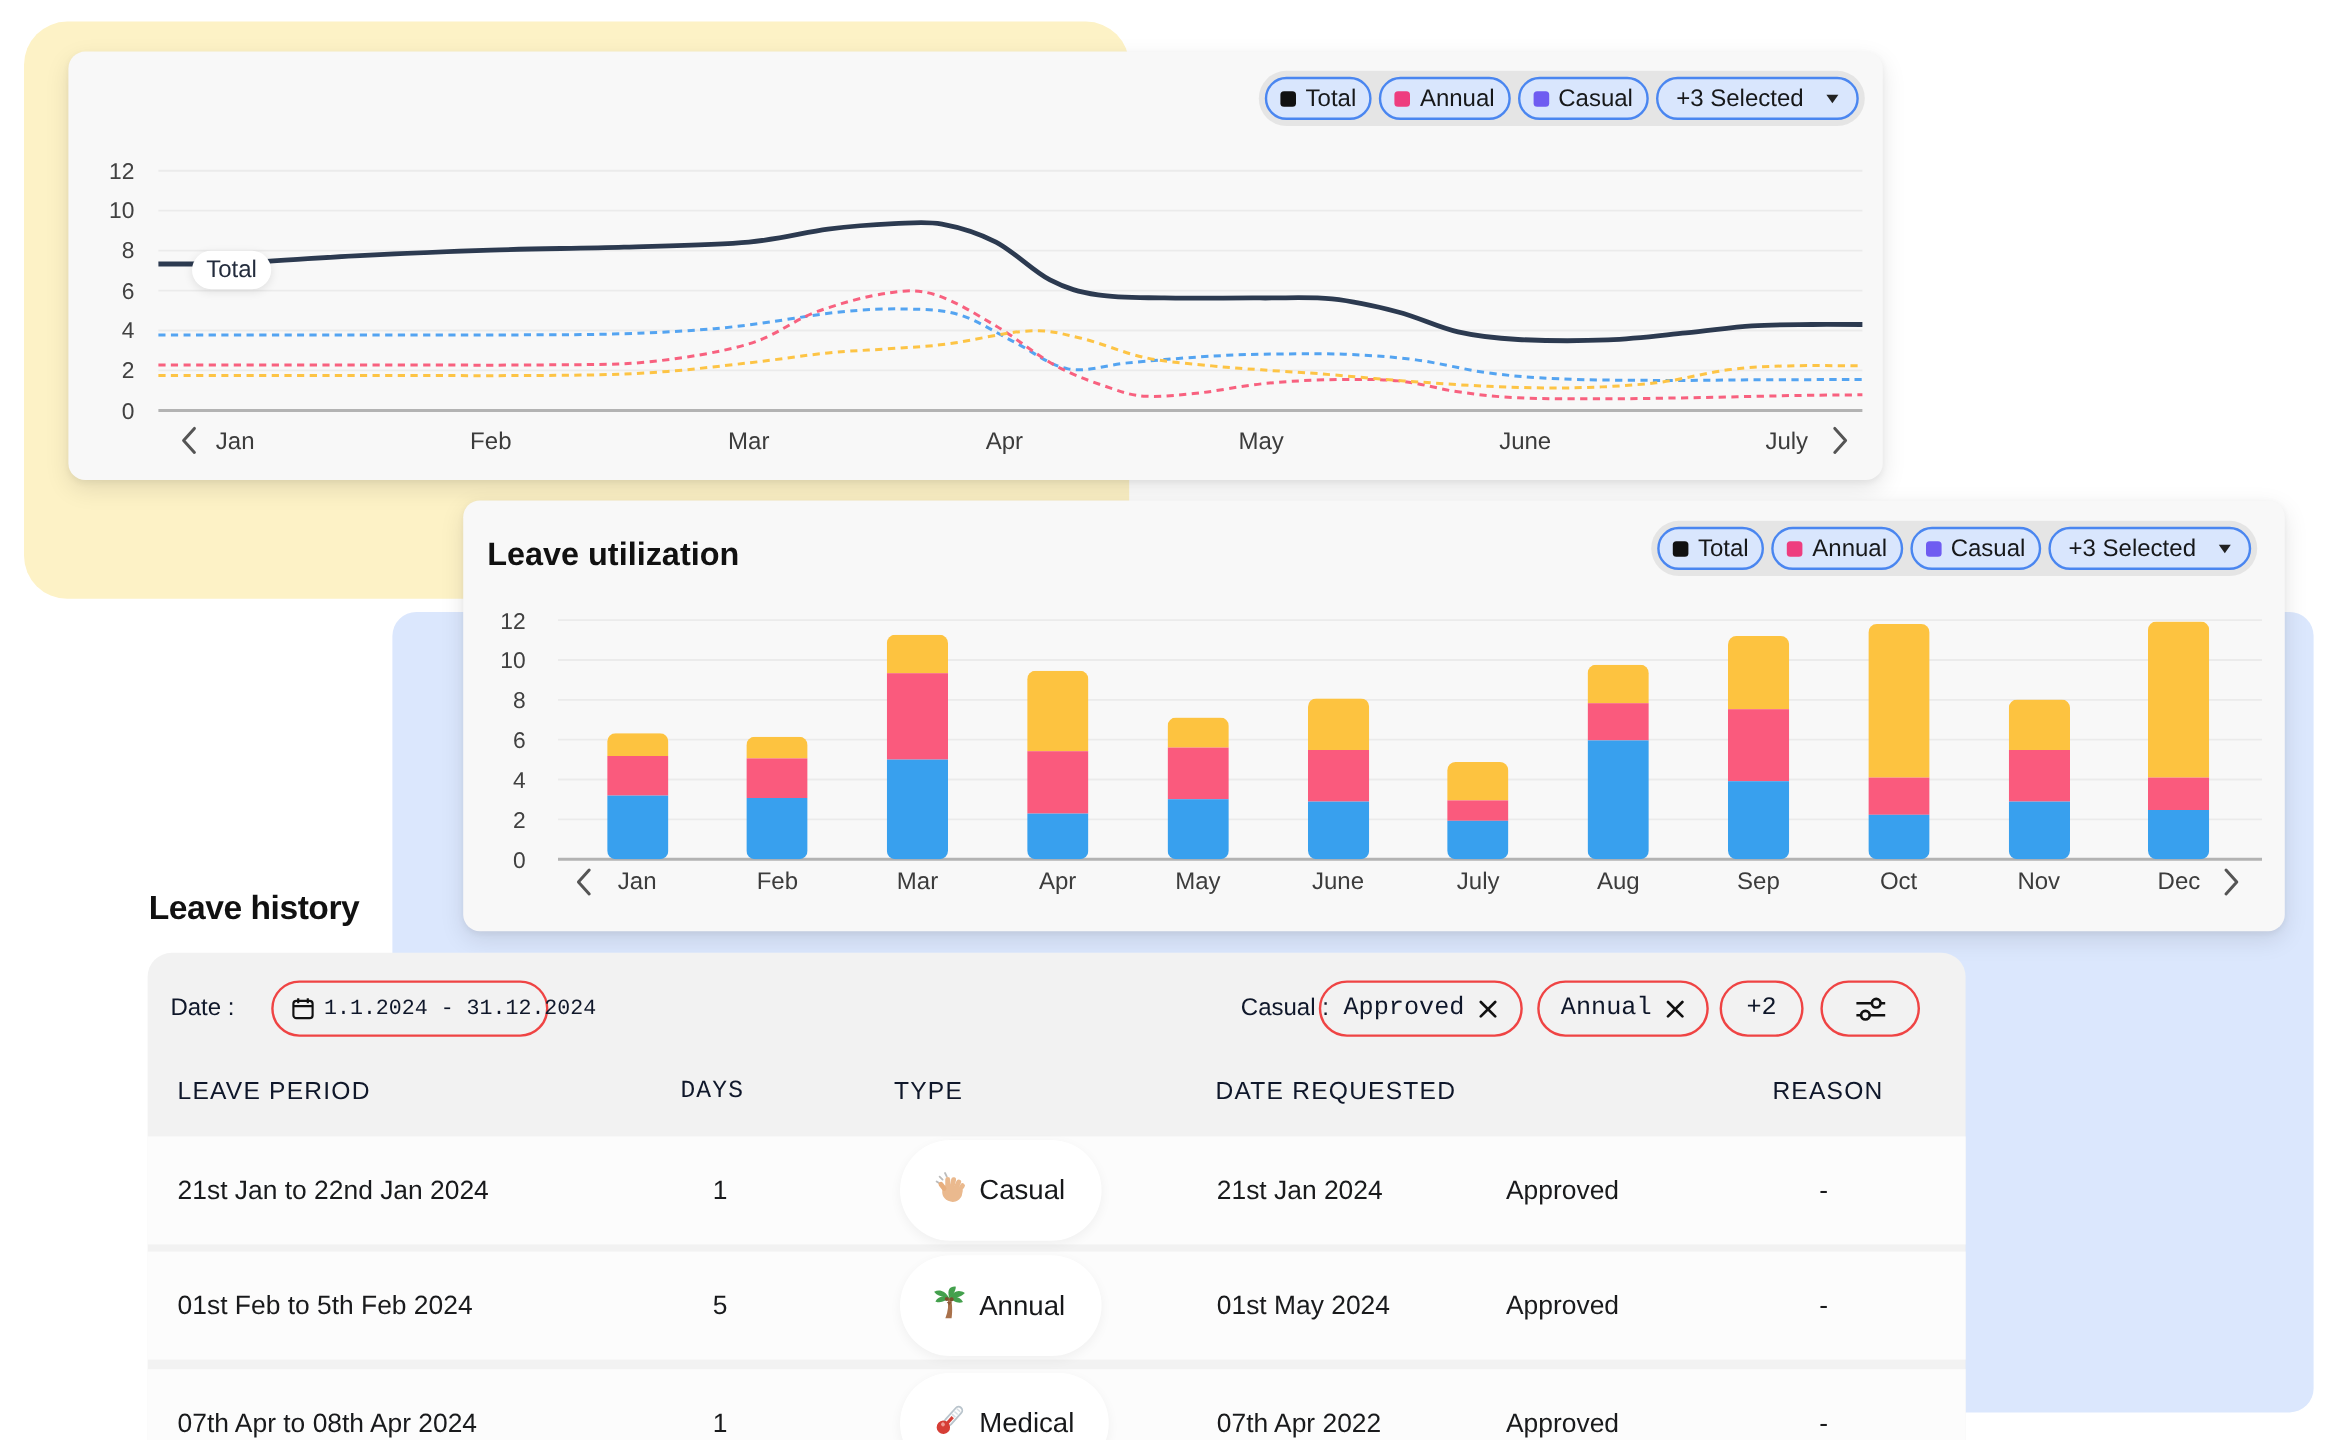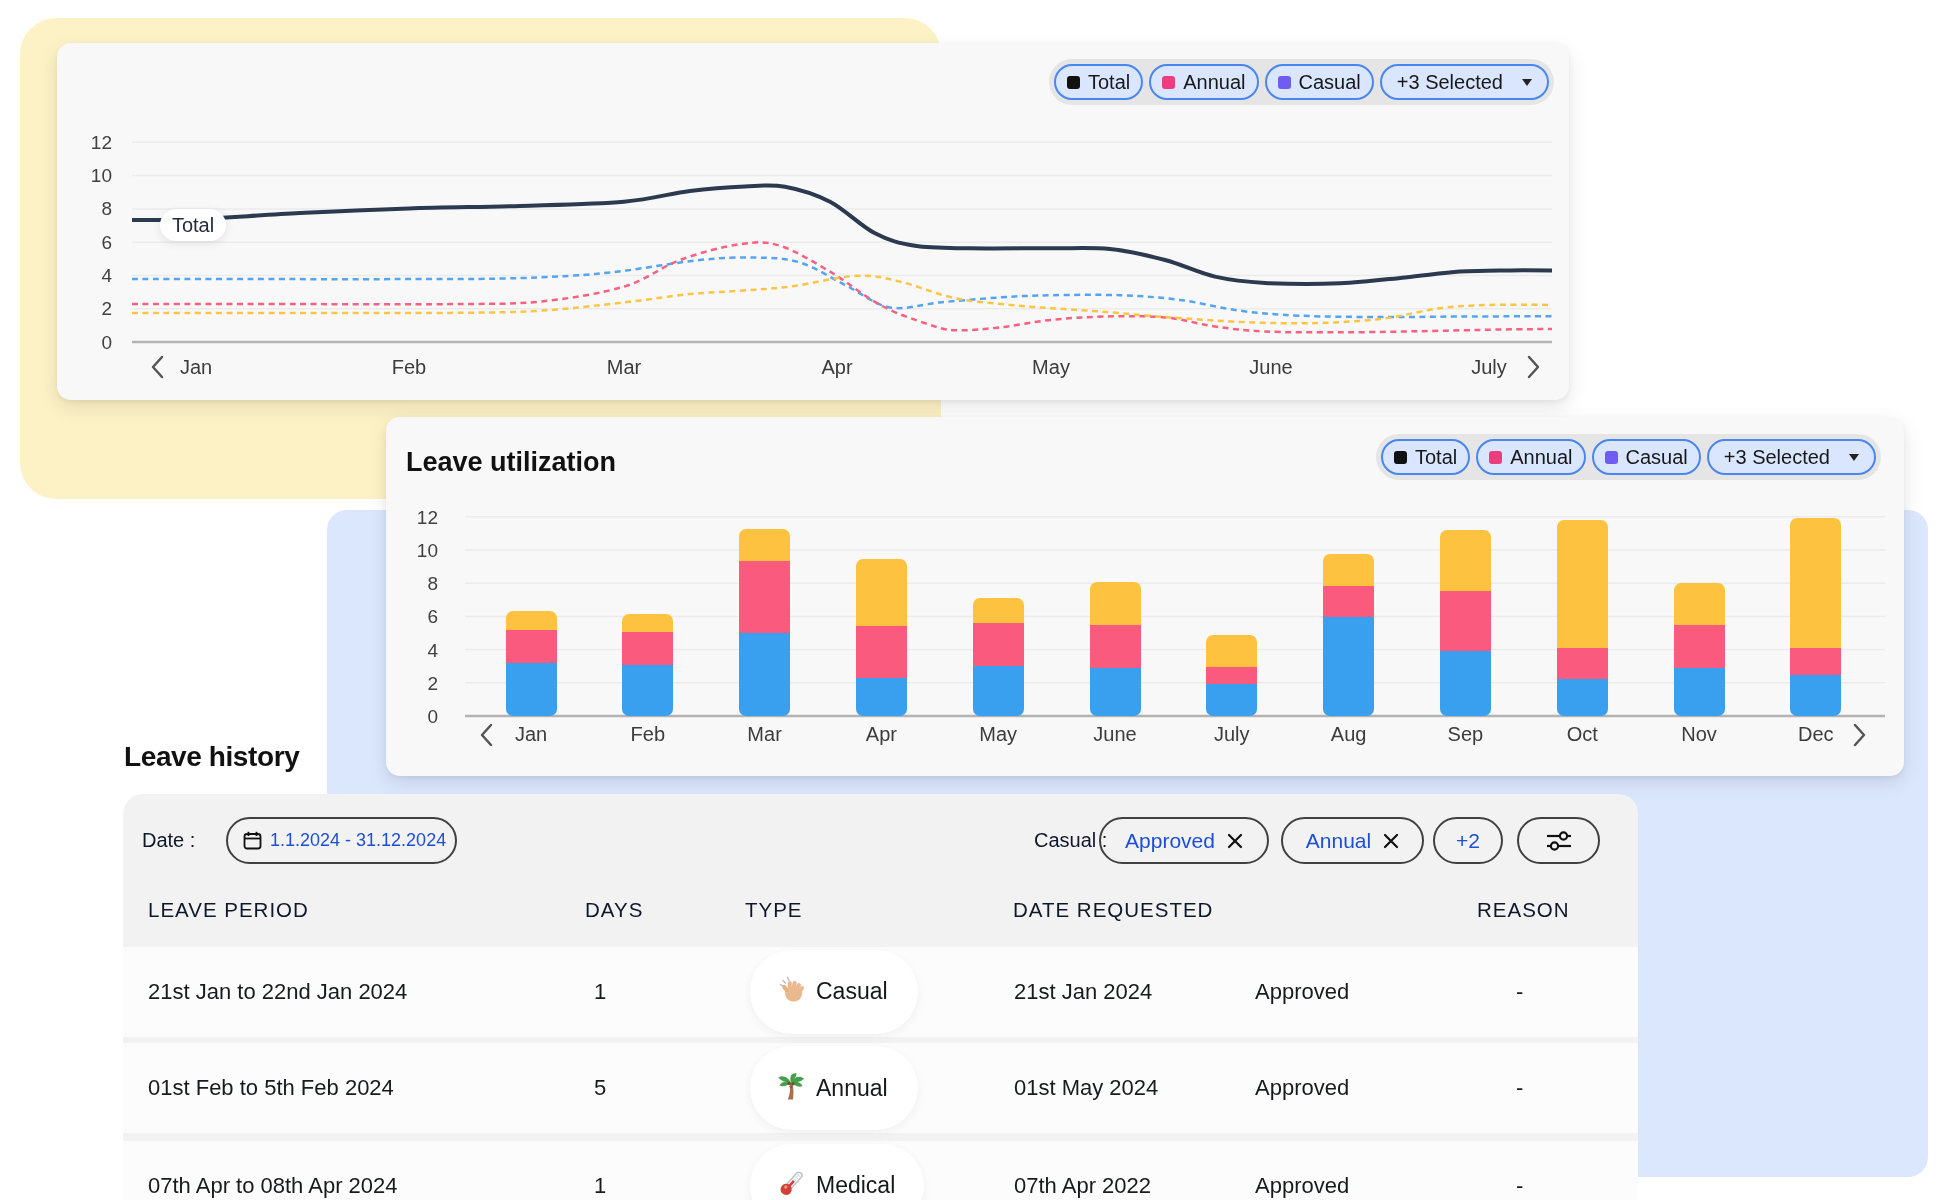--- a/index.html
+++ b/index.html
@@ -17,22 +17,22 @@
   .chip { display:flex; align-items:center; white-space:nowrap; gap:8px; background:#d9e6fd; border:2px solid #4a86f0;
           border-radius:19px; height:36px; padding:0 11px; font-size:20px; color:#17181a; }
   .sq { width:13px; height:13px; border-radius:3px; display:inline-block; }
   .caret { width:0; height:0; border-left:5.5px solid transparent; border-right:5.5px solid transparent; border-top:7px solid #222; margin-left:11px; }
   .totalpill { background:#fff; border-radius:16px; box-shadow:0 2px 8px rgba(0,0,0,0.10);
      font-size:20px; color:#232c3d; font-weight:500; display:flex; align-items:center; justify-content:center; }
   
   #ltitle { left:124px; top:741px; font-size:28px; font-weight:700; color:#111; letter-spacing:-0.4px; }
   #table { left:123px; top:794px; width:1515px; height:406px; background:#f2f2f2; border-radius:20px 20px 0 0; }
   .flabel { font-size:20px; color:#0f172a; }
-  .fpill { border:2px solid #404040; border-radius:24px; height:47px; display:flex; align-items:center;
-     font-size:21px; color:#1d4ed8; white-space:nowrap; }
+  .fpill { border:2px solid #ef4444; border-radius:24px; height:47px; display:flex; align-items:center;
+     font-size:21px; color:#0f172a; white-space:nowrap;font-family:Liberation Mono, monospace; }
   .hcell { font-size:20.5px; color:#0f172a; letter-spacing:1px; position:absolute; }
   .trow { position:absolute; left:0; width:1515px; background:#fcfcfc; }
   .tcell { position:absolute; font-size:22px; color:#191a1c; top:50%; transform:translateY(-50%); white-space:nowrap; }
   .typepill { position:absolute; background:#fff; border-radius:42px; height:84px; width:168px;
      box-shadow:0 3px 10px rgba(0,0,0,0.05); display:flex; align-items:center; top:50%; transform:translateY(-50%); left:627px; }
   .typepill .em { margin-left:27px; }
   .typepill .tx { margin-left:10px; font-size:23px; color:#17181a; }
 </style>
 </head>
 <body>
@@ -216,21 +216,21 @@
   <div class="abs fpill" style="left:1310px; top:23px; width:70px; justify-content:center;">+2</div>
   <div class="abs fpill" style="left:1394px; top:23px; width:83px; justify-content:center;">
     <svg width="26" height="24" viewBox="0 0 26 24">
       <line x1="1" y1="7" x2="25" y2="7" stroke="#111" stroke-width="2.2"></line>
       <circle cx="17.5" cy="7" r="3.6" fill="#f2f2f2" stroke="#111" stroke-width="2.2"></circle>
       <line x1="1" y1="17" x2="25" y2="17" stroke="#111" stroke-width="2.2"></line>
       <circle cx="8.5" cy="17" r="3.6" fill="#f2f2f2" stroke="#111" stroke-width="2.2"></circle>
     </svg>
   </div>
   <div class="hcell" style="left:25px; top:104px;">LEAVE PERIOD</div>
-  <div class="hcell" style="left:462px; top:104px;">DAYS</div>
+  <div class="hcell" style="left:444px; top:104px;font-family:Liberation Mono, monospace;">DAYS</div>
   <div class="hcell" style="left:622px; top:104px;">TYPE</div>
   <div class="hcell" style="left:890px; top:104px;">DATE REQUESTED</div>
   <div class="hcell" style="left:1124px; top:104px;margin-top:48px;">STATUS</div>
   <div class="hcell" style="left:1354px; top:104px;">REASON</div>
 
   <div class="trow" style="top:152.5px; height:90px;">
     <div class="tcell" style="left:25px;">21st Jan to 22nd Jan 2024</div>
     <div class="tcell" style="left:471px;">1</div>
     <div class="typepill">
         <span class="em">

